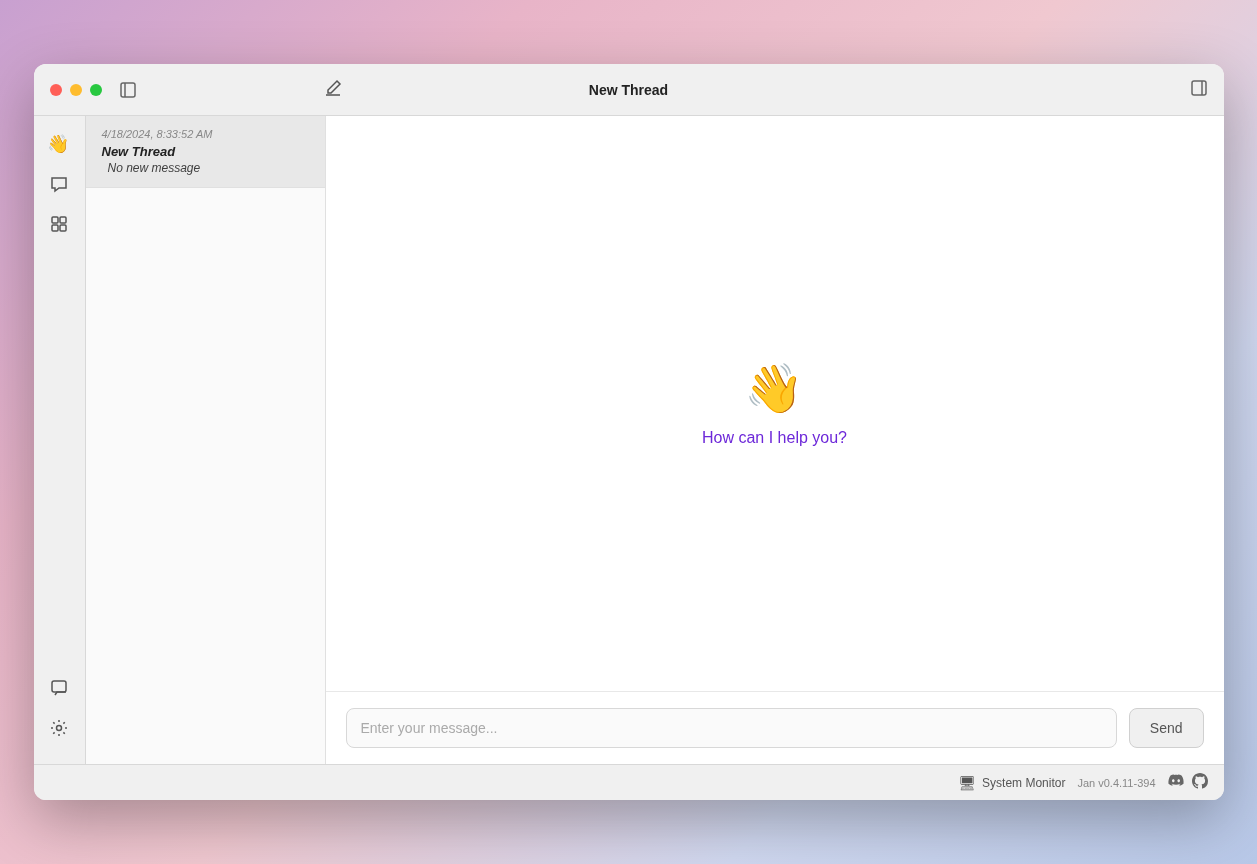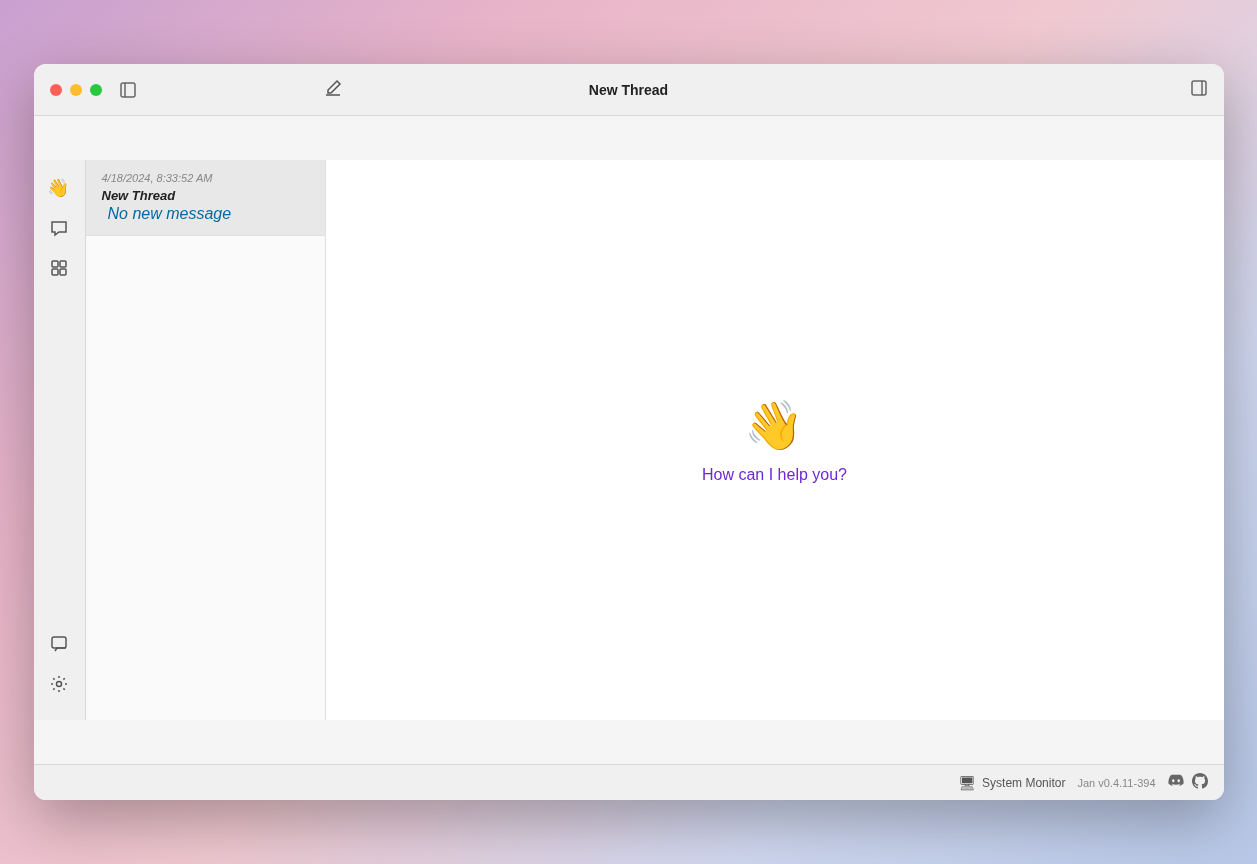--- a/index.html
+++ b/index.html
@@ -16,21 +16,20 @@
 
     .window {
       width: 1190px;
       height: 736px;
       background: #f5f5f5;
       border-radius: 12px;
       box-shadow: 0 20px 60px rgba(0,0,0,0.3);
       display: flex;
       flex-direction: column;
       overflow: hidden;
-      gap: 44px;
     }
 
     
     .titlebar {
       height: 52px;
       background: #f0f0f0;
       border-bottom: 1px solid #d8d8d8;
       display: flex;
       align-items: center;
       padding: 0 16px;
@@ -161,22 +160,22 @@
     }
 
     .thread-item-title {
       font-size: 13px;
       font-weight: 700;
       color: #222;
       margin-bottom: 2px;
     }
 
     .thread-item-preview {
-      font-size: 16px;
-      color: #0369a1;
+      font-size: 12px;
+      color: #404040;
       padding-left: 6px;
     }
 
     
     .chat-area {
       flex: 1;
       display: flex;
       flex-direction: column;
       background: #ffffff;
     }
@@ -366,20 +365,24 @@
         <div class="thread-item-preview">No new message</div>
       </div>
     </div>
 
     <div class="chat-area">
       <div class="chat-messages">
         <div class="welcome-emoji">👋</div>
         <div class="welcome-text">How can I help you?</div>
       </div>
 
+      <div class="input-area">
+        <input class="message-input" type="text" placeholder="Enter your message..." style="">
+        <button class="send-button">Send</button>
+      </div>
     </div>
   </div>
 
   <div class="status-bar">
     <div class="status-bar-item">
       <span class="status-icon">🖥</span>
       <span>System Monitor</span>
     </div>
     <span class="status-version">Jan v0.4.11-394</span>
     <div class="status-social">

